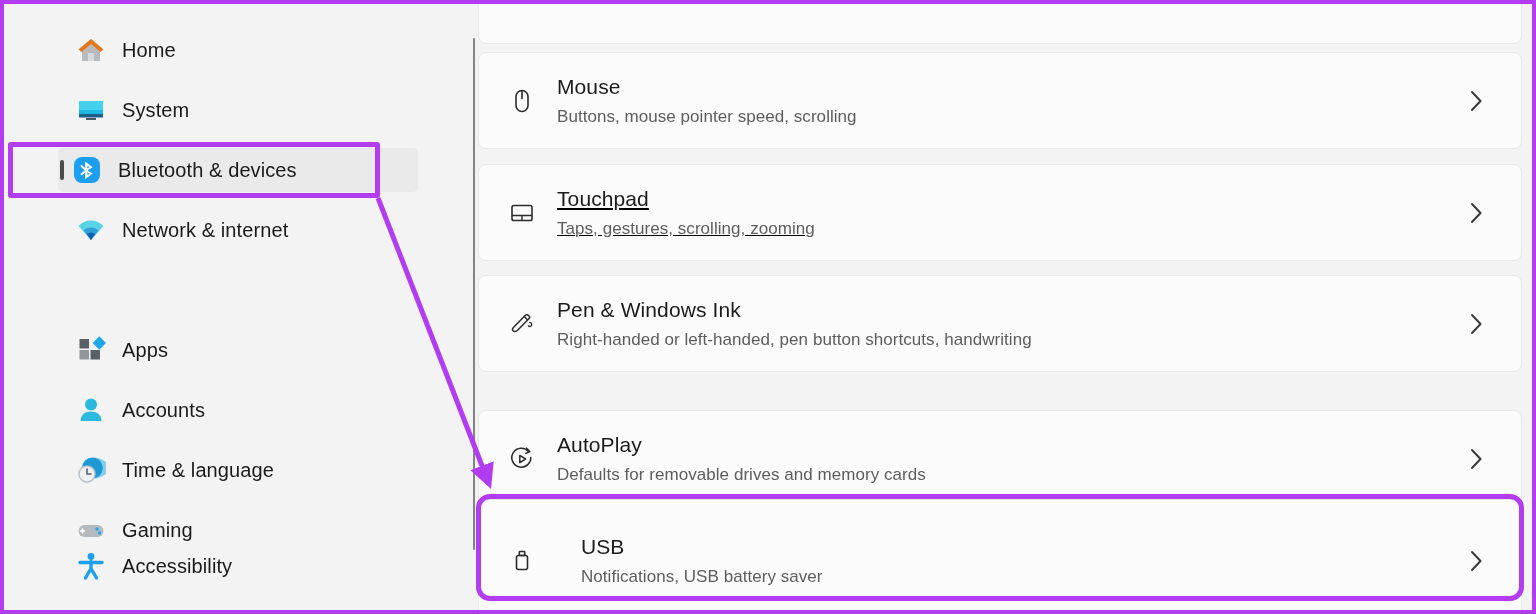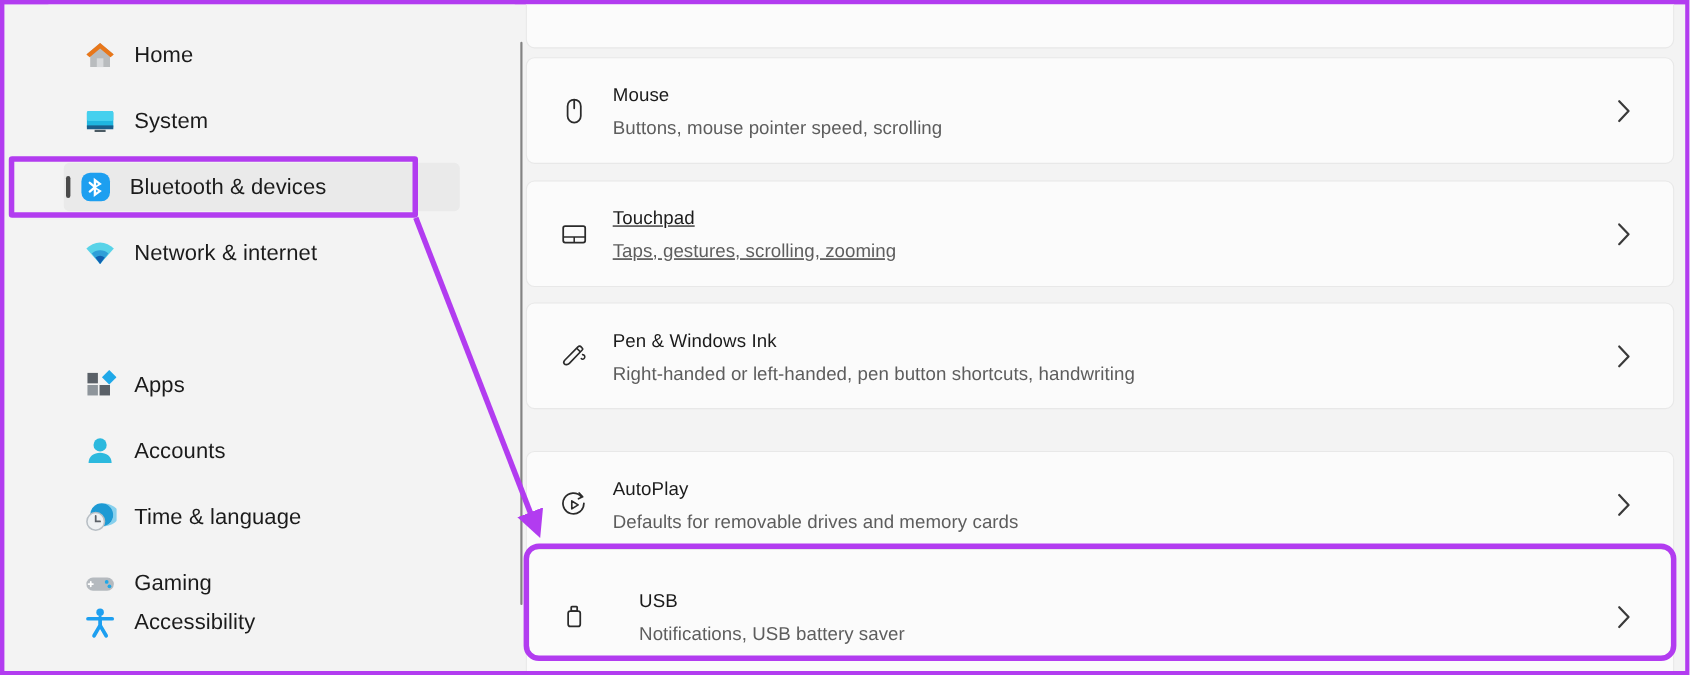--- a/index.html
+++ b/index.html
@@ -96,21 +96,21 @@
   .card-ico {
     width: 30px; height: 30px;
     flex: 0 0 30px;
     margin-left: 28px;
     margin-right: 20px;
     color: #2b2b2b;
   }
   .card-ico svg { display: block; width: 30px; height: 30px; }
   .card-text { flex: 1 1 auto; }
   .card-title {
-    font-size: 17px;
+    font-size: 21px;
     color: #1b1b1b;
     line-height: 25px;
     letter-spacing: .1px;
   }
   .card-sub {
     font-size: 17px;
     color: #5d5d5d;
     line-height: 23px;
     margin-top: 6px;
     letter-spacing: .05px;

